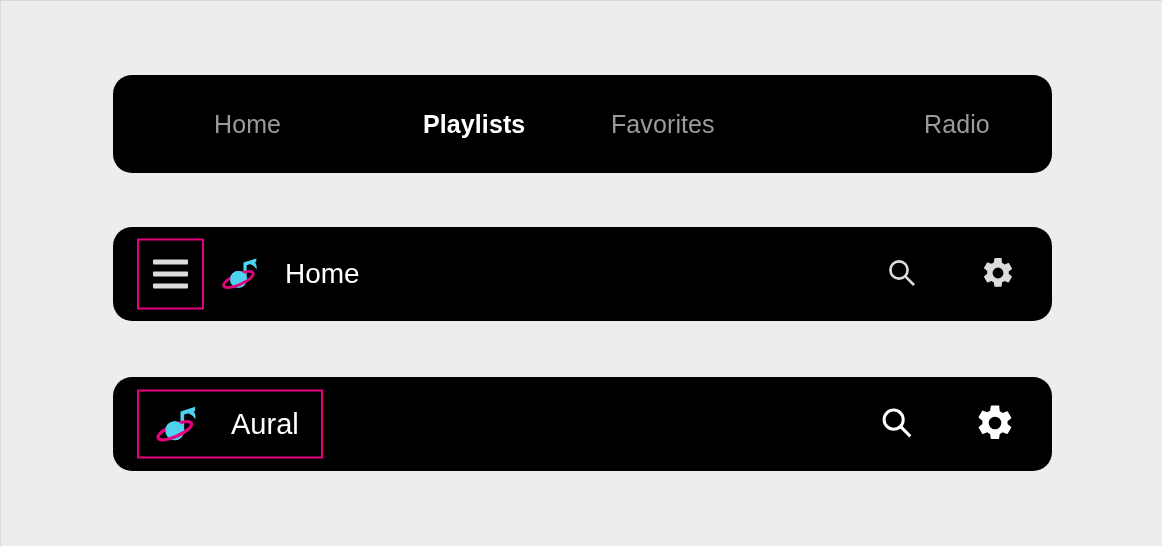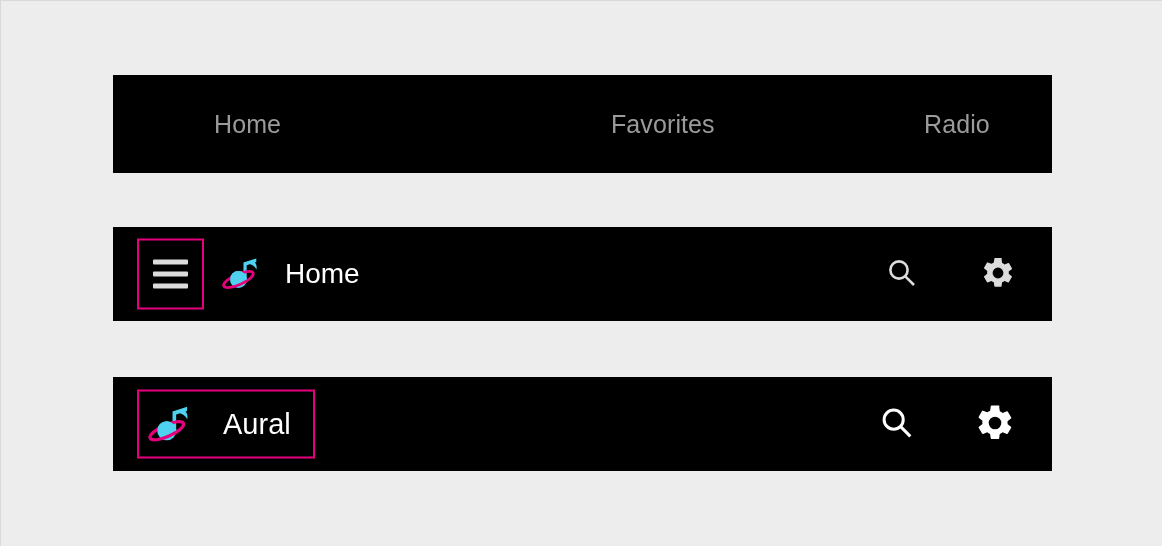--- a/index.html
+++ b/index.html
@@ -26,20 +26,21 @@
     height: 546px;
   }
 
   
   .bar {
     position: absolute;
     left: 112px;
     width: 939px;
     background: #000000;
     box-sizing: border-box;
+    border-radius: 19px;
   }
 
   
   #nav-bar {
     top: 74px;
     height: 98px;
     display: flex;
     align-items: center;
   }
   .nav-tab {
@@ -125,21 +126,21 @@
   #brand-aural {
     position: absolute;
     left: 24px;
     top: 50%;
     transform: translateY(-50%);
     height: 69px;
     box-sizing: border-box;
     border: 2px solid #e6007e;
     display: flex;
     align-items: center;
-    padding: 0 22px 0 8px;
+    padding: 0 22px 0 16px;
     gap: 26px;
     background: transparent;
     cursor: pointer;
   }
   #brand-aural .brand-title {
     font-size: 29px;
     color: #ffffff;
     line-height: 1;
     white-space: nowrap;
   }
@@ -169,20 +170,21 @@
 
   .logo-svg { display: block; }
 </style>
 </head>
 <body>
 
 <div class="stage">
 
   <nav class="bar" id="nav-bar">
     <button class="nav-tab" id="tab-home">Home</button>
+    <button class="nav-tab active" id="tab-playlists">Playlists</button>
     <button class="nav-tab" id="tab-favorites">Favorites</button>
     <button class="nav-tab" id="tab-radio">Radio</button>
   </nav>
 
   <header class="bar" id="toolbar-home">
 
     <button id="menu-button">
       <span class="hb-line"></span>
       <span class="hb-line"></span>
       <span class="hb-line"></span>

